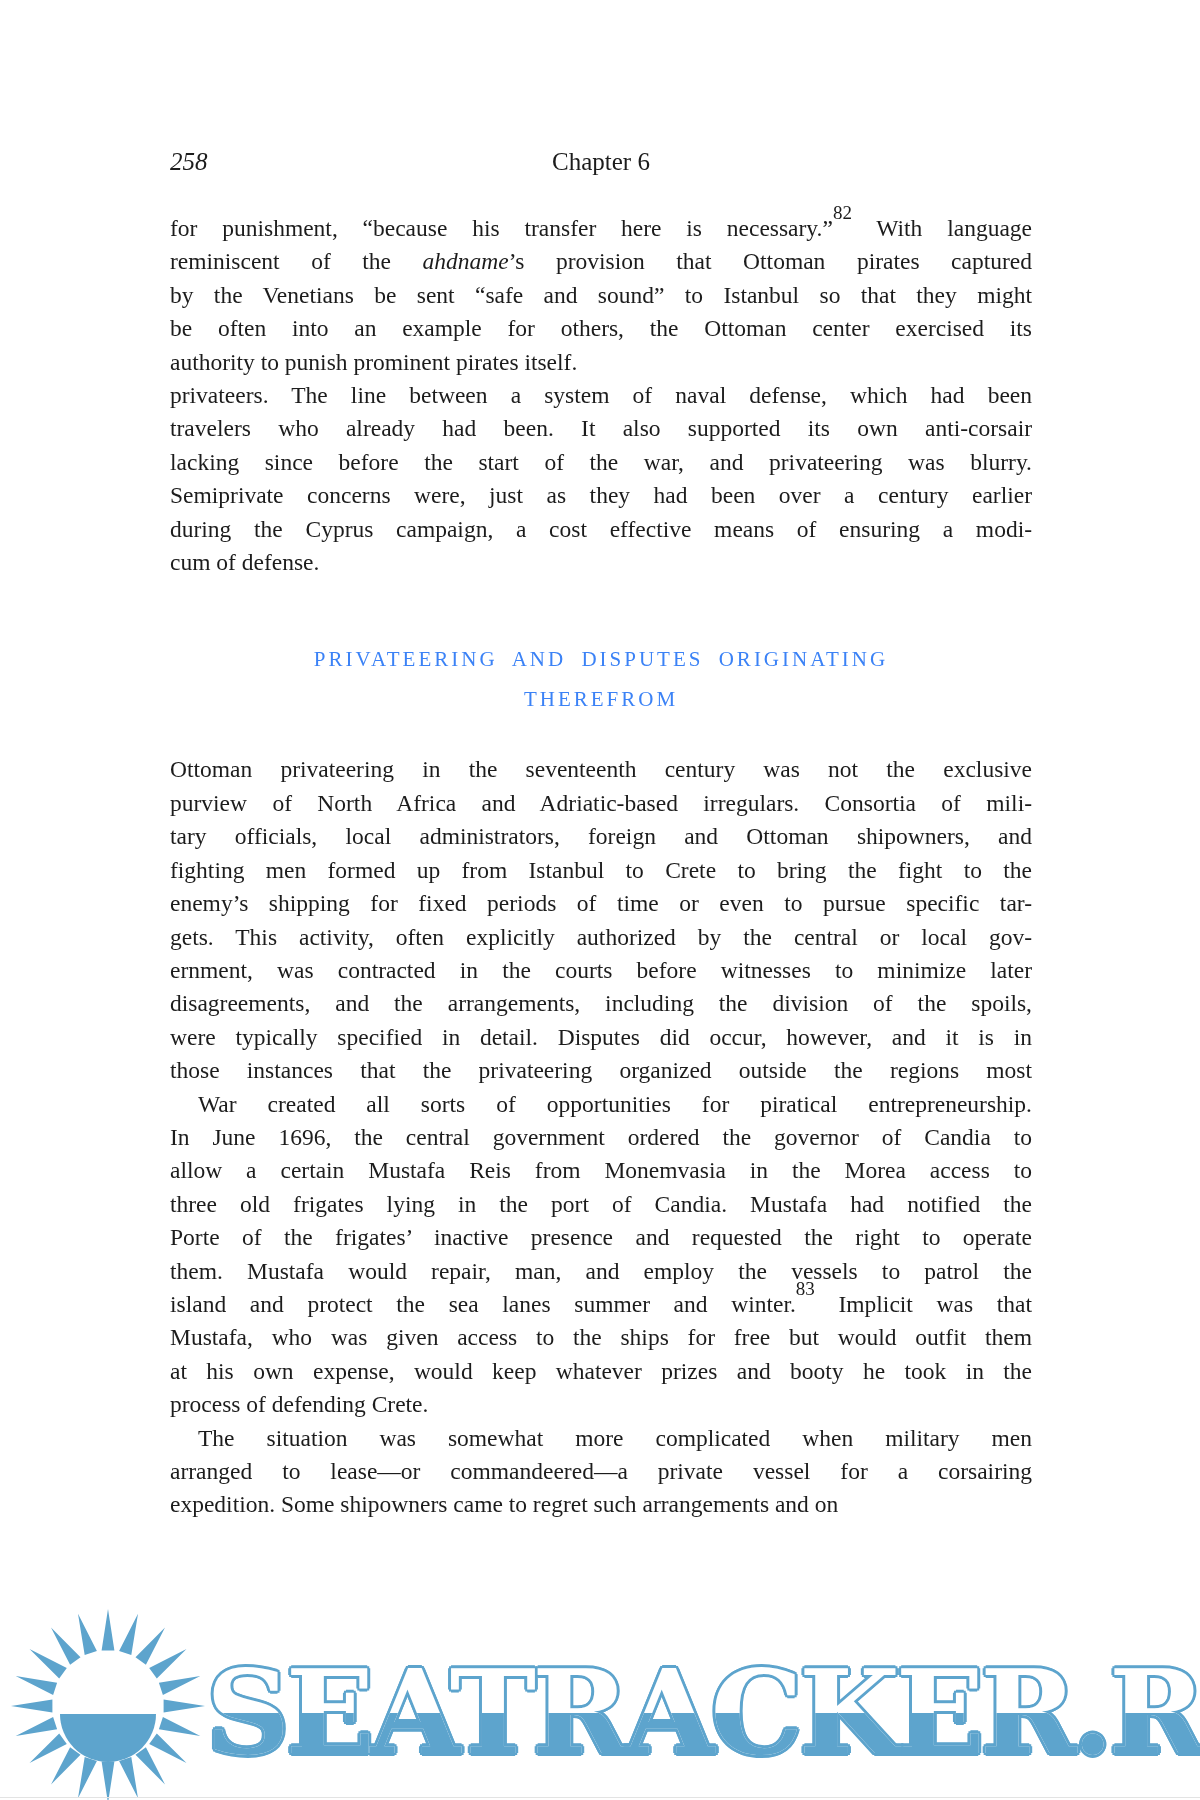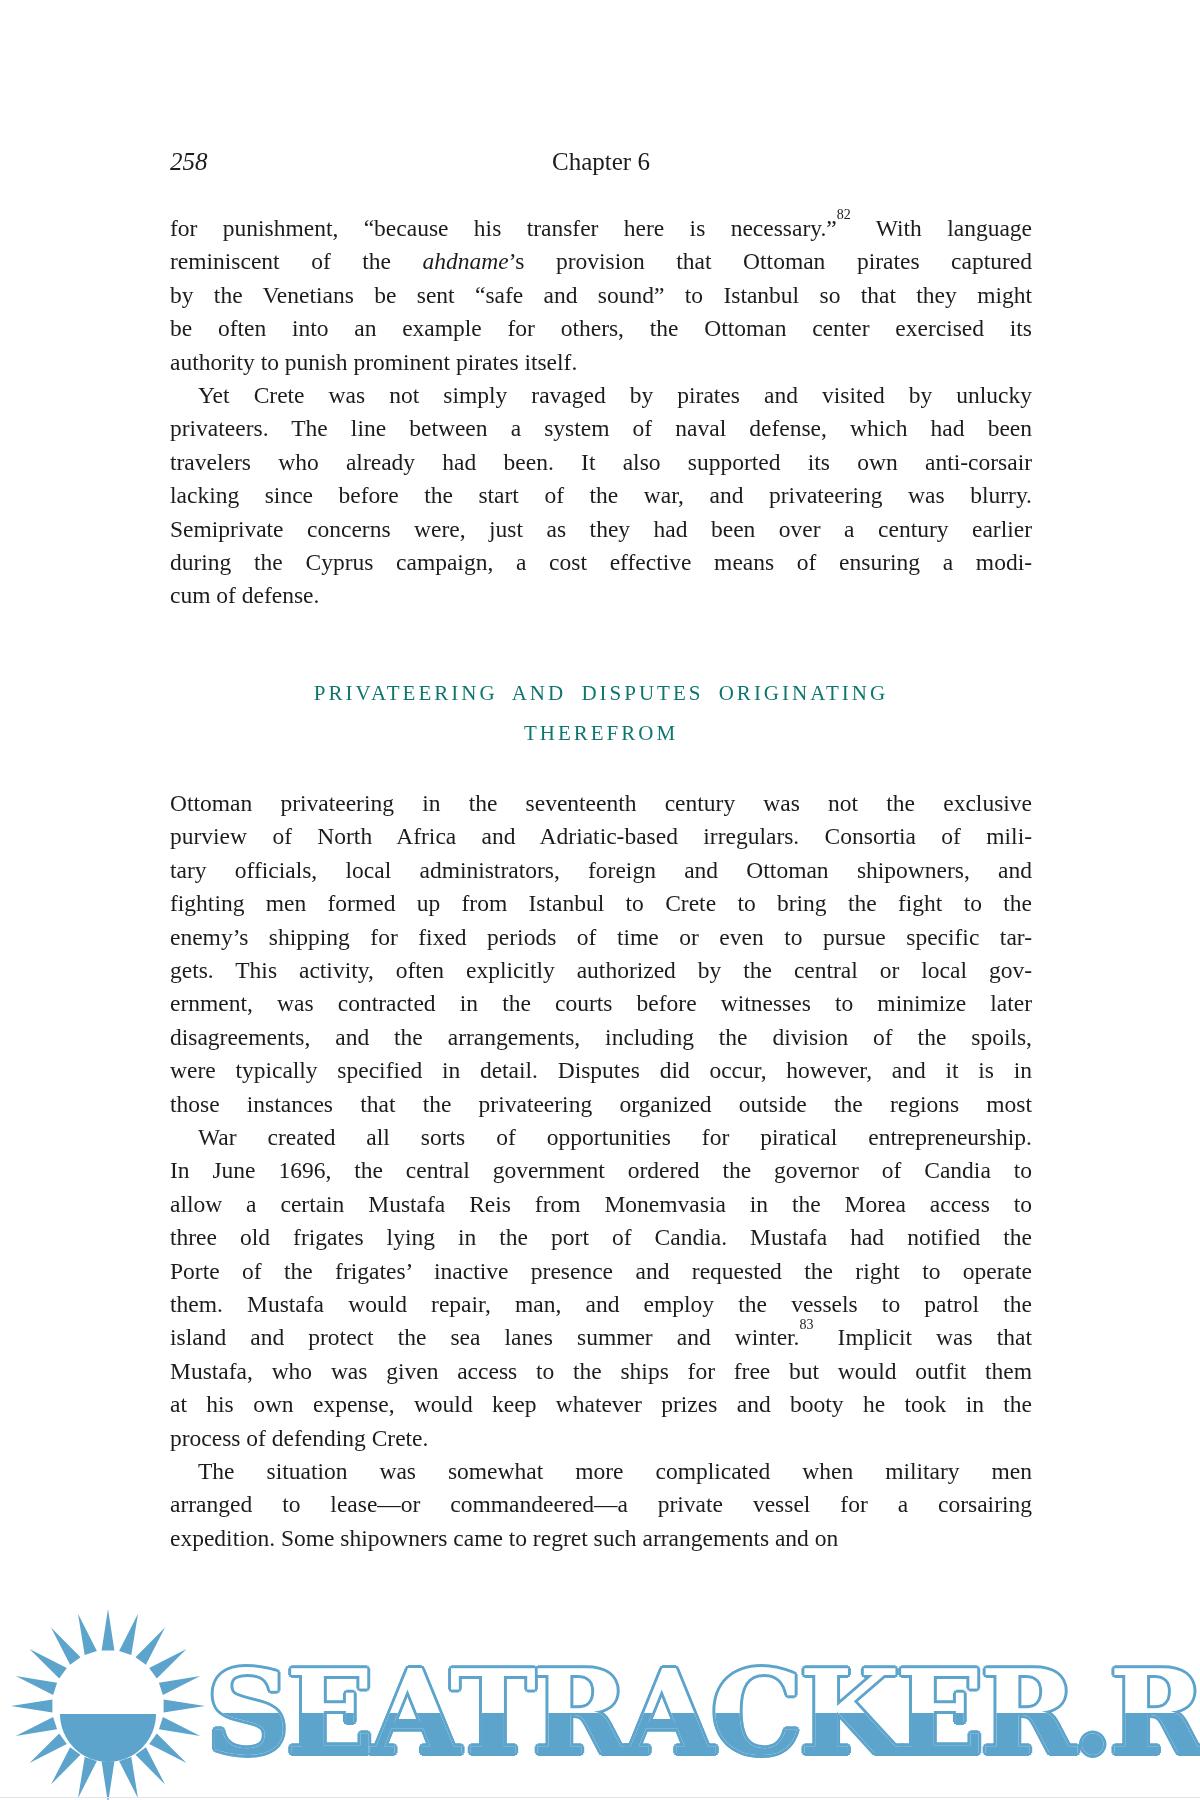--- a/index.html
+++ b/index.html
@@ -10,24 +10,24 @@
   .column{position:absolute;left:170px;top:148px;width:862px;color:#1c1c1c;}
   .running-header{position:relative;height:30px;font-size:25px;line-height:28px;}
   .page-num{position:absolute;left:0;top:0;font-style:italic;}
   .chapter{position:absolute;left:0;top:0;width:100%;text-align:center;}
 
   .body-text{margin-top:34px;font-size:23.5px;}
   .line{line-height:33.4px;text-align:justify;text-align-last:justify;white-space:normal;}
   .line.last{text-align:left;text-align-last:left;}
   .line.indent{text-indent:28px;}
   .line i{}
-  .line sup{font-size:14px;line-height:0;position:relative;top:-8px;}
+  .line sup{font-size:19px;line-height:0;position:relative;top:-8px;}
 
   .section-heading{margin-top:60px;margin-bottom:34px;text-align:center;}
-  .section-heading .h-line{font-size:21px;line-height:40px;letter-spacing:3px;word-spacing:7px;color:#0f766e;}
+  .section-heading .h-line{font-size:21px;line-height:40px;letter-spacing:3px;word-spacing:7px;color:#3b82f6;}
 
   
   .watermark{position:absolute;left:0;top:1596px;width:1200px;height:204px;pointer-events:none;}
   .wm-sun{position:absolute;left:8px;top:10px;width:200px;height:200px;}
   .wm-text-wrap{position:absolute;left:206px;top:1644px;height:140px;}
   .wm-text{position:absolute;left:0;top:0;white-space:nowrap;
     font-family:"DejaVu Serif",serif;font-weight:bold;font-size:116px;letter-spacing:-4px;}
   .wm-outline{color:#ffffff;
     text-shadow:
       3px 0 0 var(--wm-color), -3px 0 0 var(--wm-color),
@@ -50,21 +50,20 @@
     </div>
     <div class="body-text">
         <div>
           <div class="line"><span>for punishment, “because his transfer here is necessary.”</span><sup>82</sup><span> With language</span></div>
           <div class="line"><span>reminiscent of the </span><i>ahdname</i><span>’s provision that Ottoman pirates captured</span></div>
           <div class="line"><span>by the Venetians be sent “safe and sound” to Istanbul so that they might</span></div>
           <div class="line"><span>be often into an example for others, the Ottoman center exercised its</span></div>
           <div class="line last"><span>authority to punish prominent pirates itself.</span></div>
         </div>
         <div>
-          <div class="line indent"><span>Yet Crete was not simply ravaged by pirates and visited by unlucky</span></div>
           <div class="line"><span>privateers. The line between a system of naval defense, which had been</span></div>
           <div class="line"><span>travelers who already had been. It also supported its own anti-corsair</span></div>
           <div class="line"><span>lacking since before the start of the war, and privateering was blurry.</span></div>
           <div class="line"><span>Semiprivate concerns were, just as they had been over a century earlier</span></div>
           <div class="line"><span>during the Cyprus campaign, a cost effective means of ensuring a modi-</span></div>
           <div class="line last"><span>cum of defense.</span></div>
         </div>
         <div class="section-heading">
           <div class="h-line">PRIVATEERING AND DISPUTES ORIGINATING</div>
           <div class="h-line">THEREFROM</div>

